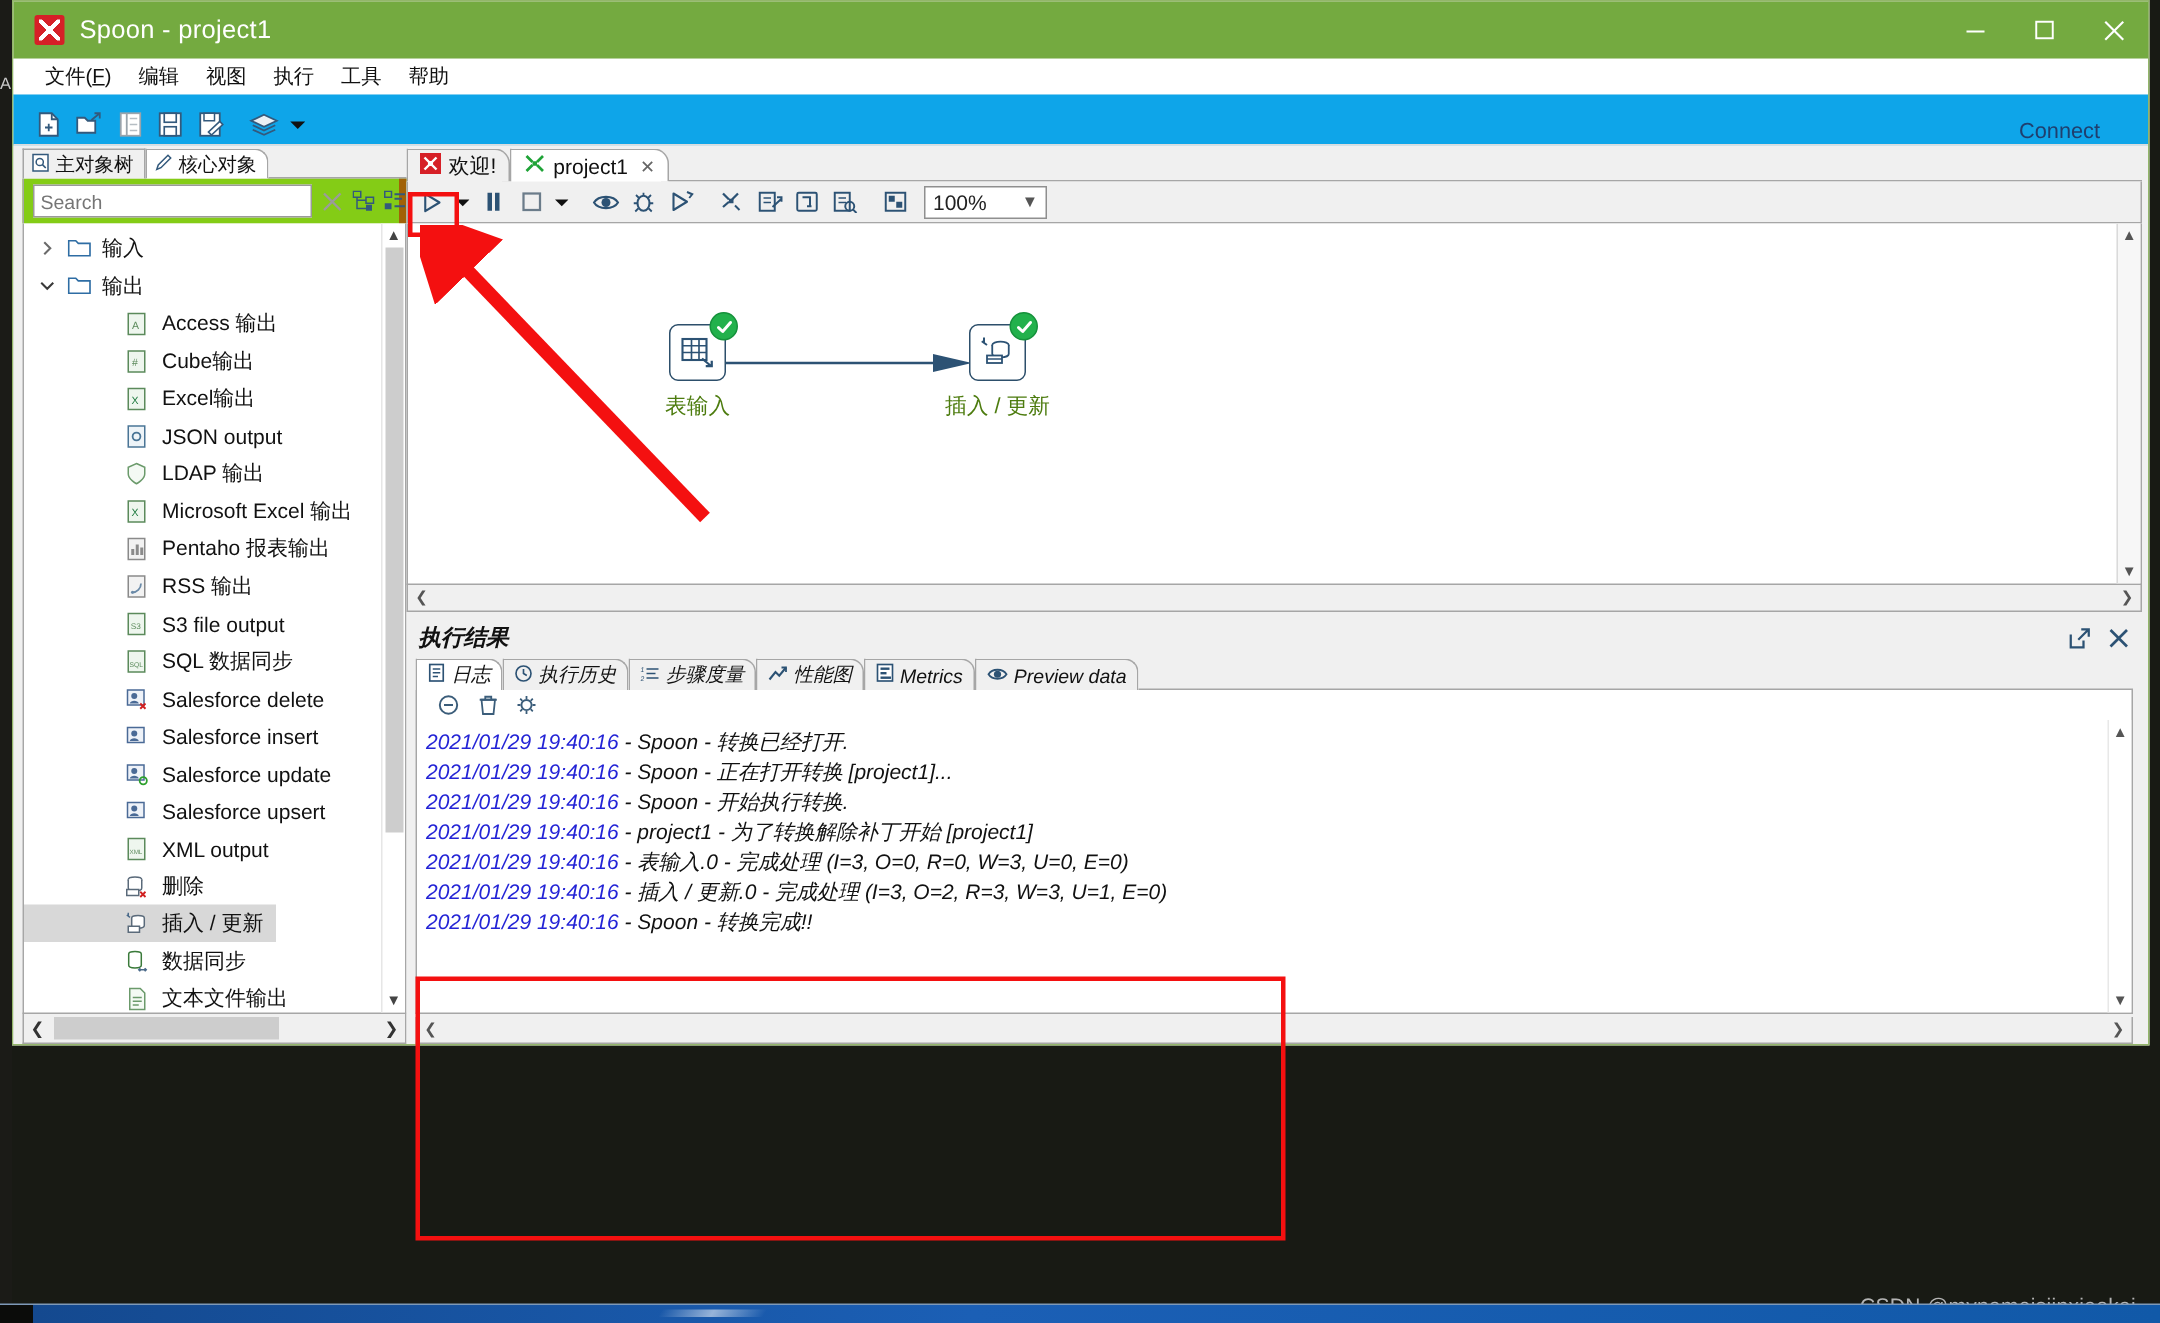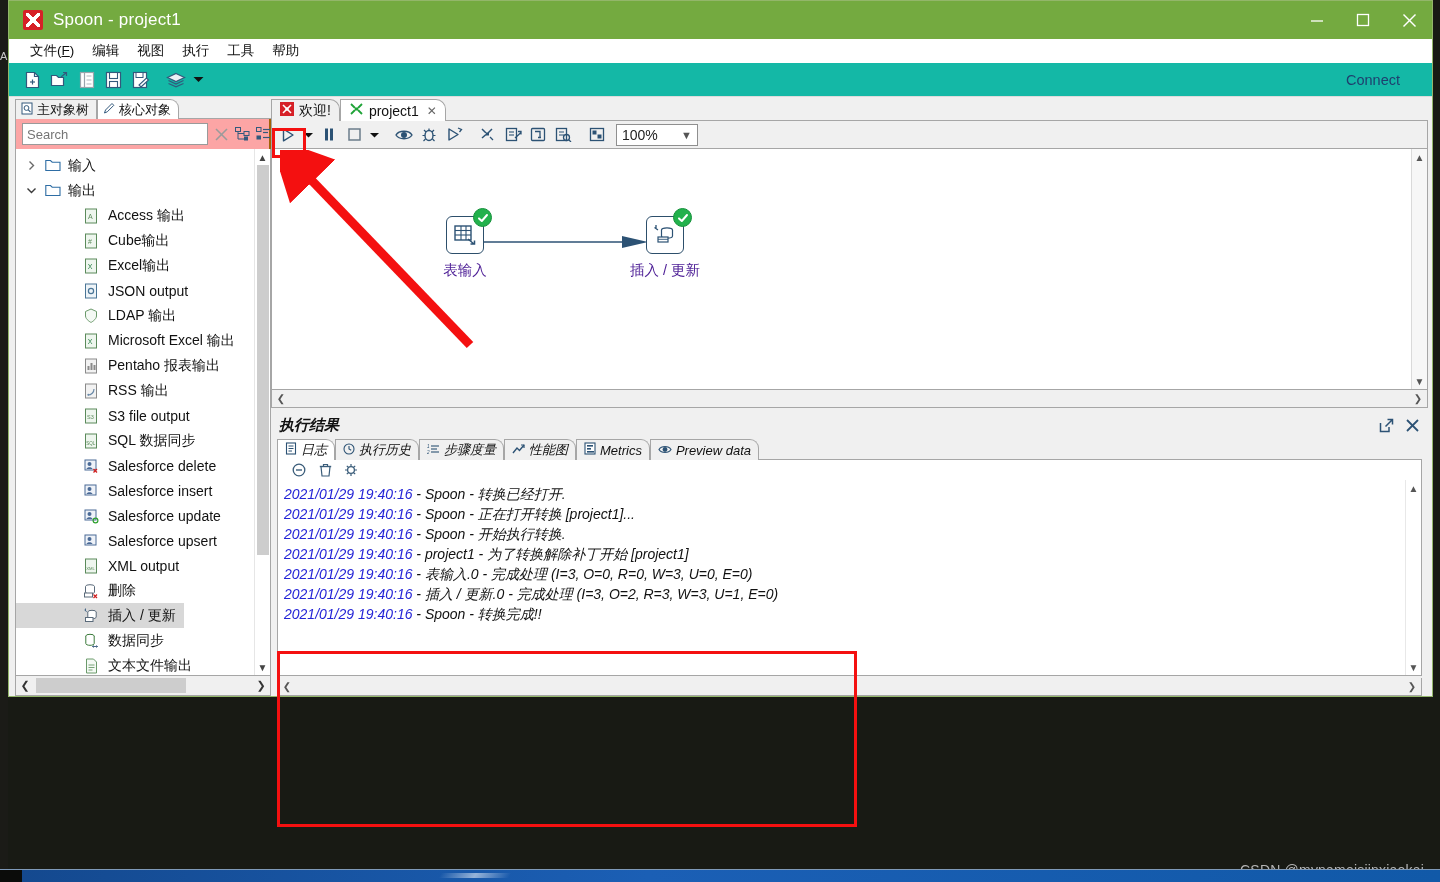--- a/index.html
+++ b/index.html
@@ -65,21 +65,21 @@
   
   .menubar {
     height:24px; background:#ffffff; display:flex; align-items:center;
     padding-left:12px; flex:0 0 24px; font-size:13.5px; color:#111;
   }
   .menu-item { padding:0 9px; line-height:24px; white-space:nowrap; }
   .menu-item .acc { text-decoration:underline; }
 
   
   .maintoolbar {
-    height:34px; background:#14b8a6; display:flex; align-items:center;
+    height:34px; background:#0ea5e9; display:flex; align-items:flex-end;
     padding-left:10px; flex:0 0 34px; border-bottom:1px solid #dcdcdc;
   }
   .tb-ico { width:27px;height:26px;display:flex;align-items:center;justify-content:center; }
   .tb-ico svg{display:block;}
   .tb-caret{ width:18px;height:26px;display:flex;align-items:center;justify-content:center;}
   .connect {
     margin-left:auto; margin-right:32px; color:#1f3f6e; font-size:14.5px;
   }
 
   
@@ -90,22 +90,22 @@
   .ltabs { height:22px; display:flex; align-items:flex-end; padding-top:3px; position:relative; }
   .ltab {
     height:20px; display:flex; align-items:center; gap:4px; padding:0 7px 0 5px;
     font-size:13px; color:#111; position:relative; background:#f0f0f0;
     border:1px solid #a6a6a6; border-bottom:none;
   }
   .ltab.active { background:#ffffff; }
   .ltab.shape { border-top-right-radius:9px; }
   .ltabs-filler { flex:1; height:20px; border-bottom:1px solid #a6a6a6; }
   .search-row {
-    height:30px; display:flex; align-items:center; gap:6px; background:#fca5a5;
-    border-left:1px solid #a6a6a6; border-right:2px solid #a16207; padding:0 6px;
+    height:30px; display:flex; align-items:center; gap:6px; background:#84cc16;
+    border-left:1px solid #a6a6a6; border-right:5px solid #a16207; padding:0 6px;
   }
   .search-box {
     flex:1; height:22px; border:1px solid #9a9a9a; background:#fff; font-size:13px;
     color:#6b6b6b; padding:0 4px; line-height:20px; font-family:inherit;
   }
   .sr-ico{ width:20px;height:20px;display:flex;align-items:center;justify-content:center;}
   .tree-wrap {
     flex:1; background:#fff; border:1px solid #a6a6a6; border-top:none;
     display:flex; min-height:0; position:relative; overflow:hidden;
   }
@@ -181,21 +181,21 @@
   .step { position:absolute; text-align:center; width:110px; }
   .step .box {
     width:38px;height:38px; margin:0 auto; border:1px solid #2d4f6b; border-radius:6px;
     background:#fff; position:relative; display:flex; align-items:center; justify-content:center;
   }
   .step .check {
     position:absolute; right:-9px; top:-9px; width:19px;height:19px;border-radius:50%;
     background:#22b14c; display:flex;align-items:center;justify-content:center;
     border:1px solid #15913b;
   }
-  .step .caption { margin-top:7px; font-size:14.5px; color:#4c1d95; white-space:nowrap; }
+  .step .caption { margin-top:7px; font-size:14.5px; color:#4d7c0f; white-space:nowrap; }
   .hop { position:absolute; }
 
   .annot-text {
     position:absolute; color:#ff1a1a; font-size:20px; white-space:nowrap;
     font-family:"DejaVu Sans","Liberation Sans",sans-serif;
   }
 
   
   .results { flex:0 0 288px; display:flex; flex-direction:column; background:#f0f0f0; position:relative;font-style:italic;}
   .results-head { height:30px; display:flex; align-items:center; padding:4px 0 0 8px; }

